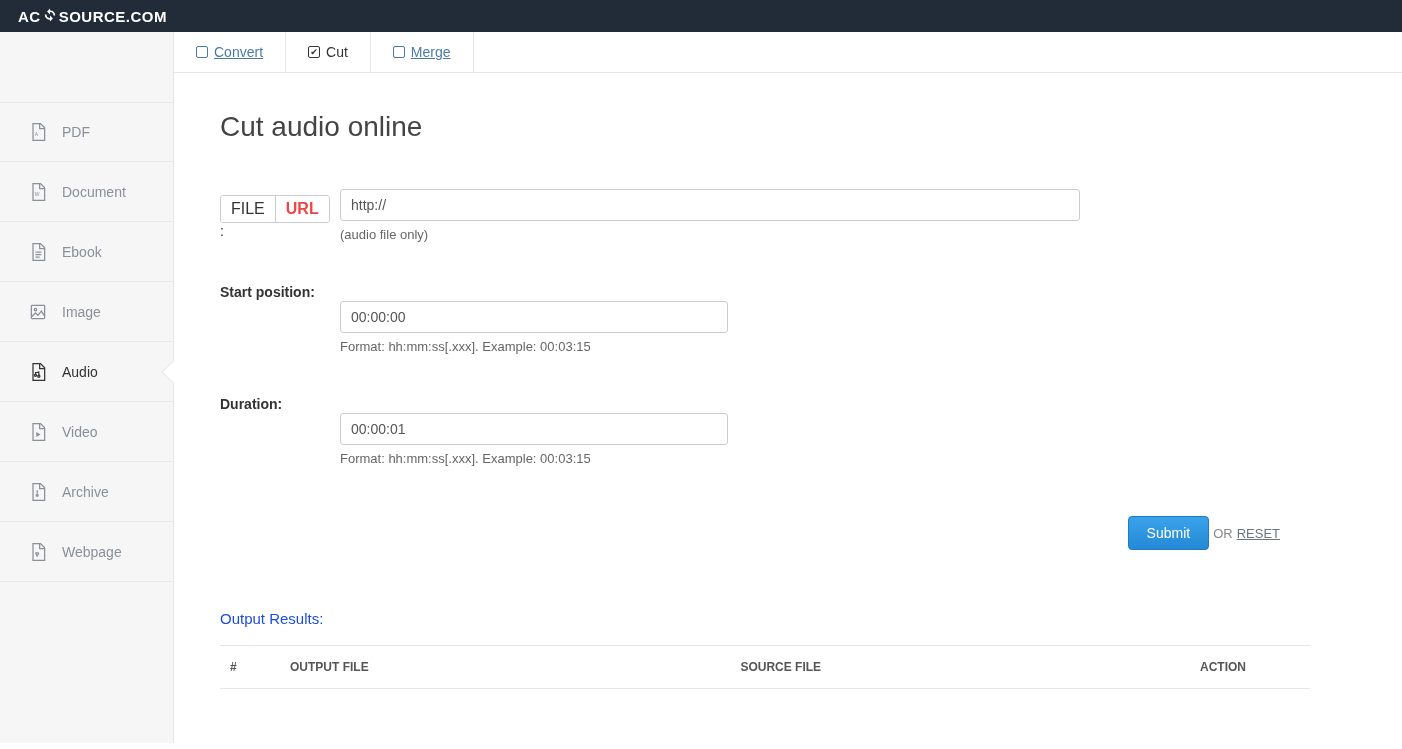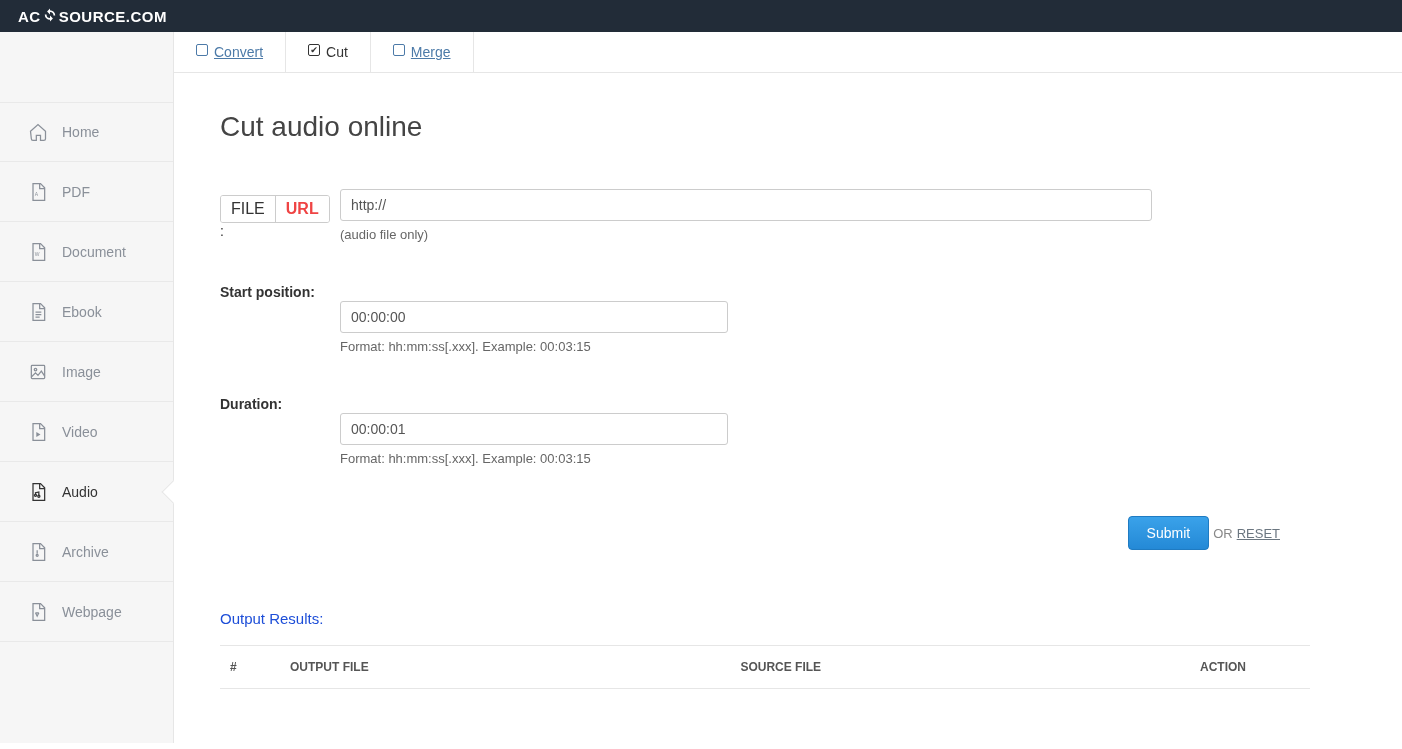--- a/index.html
+++ b/index.html
@@ -20,41 +20,41 @@
   .side-item.active { color:#333; }
   .side-item.active svg { stroke:#333; }
   .side-item.active::after {
     content:""; position:absolute; right:-9px; top:50%; transform:translateY(-50%) rotate(45deg);
     width:16px; height:16px; background:#fff; border-left:1px solid #e6e6e6; border-bottom:1px solid #e6e6e6;
   }
   
   
   .main { flex:1; background:#fff; }
   .tabs { display:flex; border-bottom:1px solid #e6e6e6; }
-  .tab { padding: 12px 22px; border-right:1px solid #e6e6e6; color:#4c7aa8; cursor:pointer; display:flex; align-items:flex-start; gap:6px; font-size:14px; }
+  .tab { padding: 12px 22px; border-right:1px solid #e6e6e6; color:#4c7aa8; cursor:pointer; display:flex; align-items:center; gap:6px; font-size:14px; }
   .tab.active { color:#333; }
   .tab .chk { width:12px; height:12px; border:1.5px solid currentColor; border-radius:2px; display:inline-flex; align-items:center; justify-content:center; font-size:10px; line-height:1; }
   .tab.active .chk::before { content:"✔"; font-size:9px; color:#333; }
   .tab.link { text-decoration: underline; }
   
   .content { padding: 38px 46px; max-width: 1330px; }
   h1.page-title { font-size: 28px; font-weight: 400; color:#444; margin-bottom: 46px; }
   
   .form-row { display:flex; align-items:flex-start; margin-bottom: 36px; }
   .form-label-cell { width: 120px; padding-top:6px; font-size:14px; color:#333; font-weight:600; }
   .form-label-cell.normal { font-weight:400; }
   .form-input-cell { flex:0 0 auto; }
   
   .toggle-group { display:inline-flex; border:1px solid #ccc; border-radius:3px; overflow:hidden; margin-right:4px; }
   .toggle-btn { padding:4px 10px; font-size:16px; background:#fff; color:#333; cursor:pointer; }
   .toggle-btn + .toggle-btn { border-left:1px solid #ccc; }
   .toggle-btn.inactive { color:#ef4444;font-weight:bold; }
   
   input.text-input { border:1px solid #ccc; border-radius:3px; padding:7px 10px; font-size:14px; color:#555; }
-  .url-input { width: 812px; }
+  .url-input { width: 740px; }
   .time-input { width: 388px; margin-top: 23px; }
   .hint { font-size:13px; color:#666; margin-top:6px; }
   
   .actions { display:flex; justify-content:flex-end; align-items:center; gap:4px; margin: 50px 0 60px; padding-right: 40px; max-width: 1100px; }
   .btn-primary { background:#2a94e0; background-image: linear-gradient(#3aa2ea,#2489d6); color:#fff; border:1px solid #1f7bc2; border-radius:4px; padding:8px 18px; font-size:14px; cursor:pointer; }
   .or-text { color:#888; font-size:13px; }
   .reset-link { color:#6b7680; text-decoration:underline; font-size:13px; cursor:pointer; }
   
   .results-title { font-size:15px; color:#1d4ed8; margin-bottom:18px; }
   .results-table { width:100%; max-width:1090px; border-collapse:collapse; }
@@ -73,28 +73,20 @@
   </span>
   <span>SOURCE.COM</span>
 </div>
 
 <div class="layout">
 
   <div class="sidebar">
     <div class="side-item">
       <span class="icon">
         <svg viewBox="0 0 24 24">
-            <path d="M3 11l9-8 9 8v9a2 2 0 0 1-2 2h-4v-6H10v6H6a2 2 0 0 1-2-2z"></path>
-          </svg>
-      </span>
-      <span>Home</span>
-    </div>
-    <div class="side-item">
-      <span class="icon">
-        <svg viewBox="0 0 24 24">
             <path d="M6 2h9l5 5v15H6z"></path>
             <path d="M14 2v6h6"></path>
             <text x="8" y="17" font-size="6" stroke="none" fill="#8a9099">A</text>
           </svg>
       </span>
       <span>PDF</span>
     </div>
     <div class="side-item">
       <span class="icon">
         <svg viewBox="0 0 24 24">
@@ -118,41 +110,41 @@
     <div class="side-item">
       <span class="icon">
         <svg viewBox="0 0 24 24">
             <rect x="4" y="4" width="16" height="16" rx="1"></rect>
             <circle cx="9" cy="9" r="1.5"></circle>
             <path d="M4 18l5-5 3 3 4-5 4 6"></path>
           </svg>
       </span>
       <span>Image</span>
     </div>
-    <div class="side-item">
-      <span class="icon">
-        <svg viewBox="0 0 24 24">
-            <path d="M6 2h9l5 5v15H6z"></path>
-            <path d="M14 2v6h6"></path>
-            <path d="M10 12l5 3-5 3z" fill="#8a9099" stroke="none"></path>
-          </svg>
-      </span>
-      <span>Video</span>
-    </div>
     <div class="side-item active">
       <span class="icon">
         <svg viewBox="0 0 24 24">
             <path d="M6 2h9l5 5v15H6z"></path>
             <path d="M14 2v6h6"></path>
             <path d="M9 15v-2l4-1v5"></path>
             <circle cx="9" cy="16" r="1.3"></circle>
             <circle cx="13" cy="17" r="1.3"></circle>
           </svg>
       </span>
       <span>Audio</span>
+    </div>
+    <div class="side-item">
+      <span class="icon">
+        <svg viewBox="0 0 24 24">
+            <path d="M6 2h9l5 5v15H6z"></path>
+            <path d="M14 2v6h6"></path>
+            <path d="M10 12l5 3-5 3z" fill="#8a9099" stroke="none"></path>
+          </svg>
+      </span>
+      <span>Video</span>
     </div>
     <div class="side-item">
       <span class="icon">
         <svg viewBox="0 0 24 24">
             <path d="M6 2h9l5 5v15H6z"></path>
             <path d="M14 2v6h6"></path>
             <path d="M11 10v4"></path>
             <circle cx="11" cy="16" r="1.2"></circle>
           </svg>
       </span>

